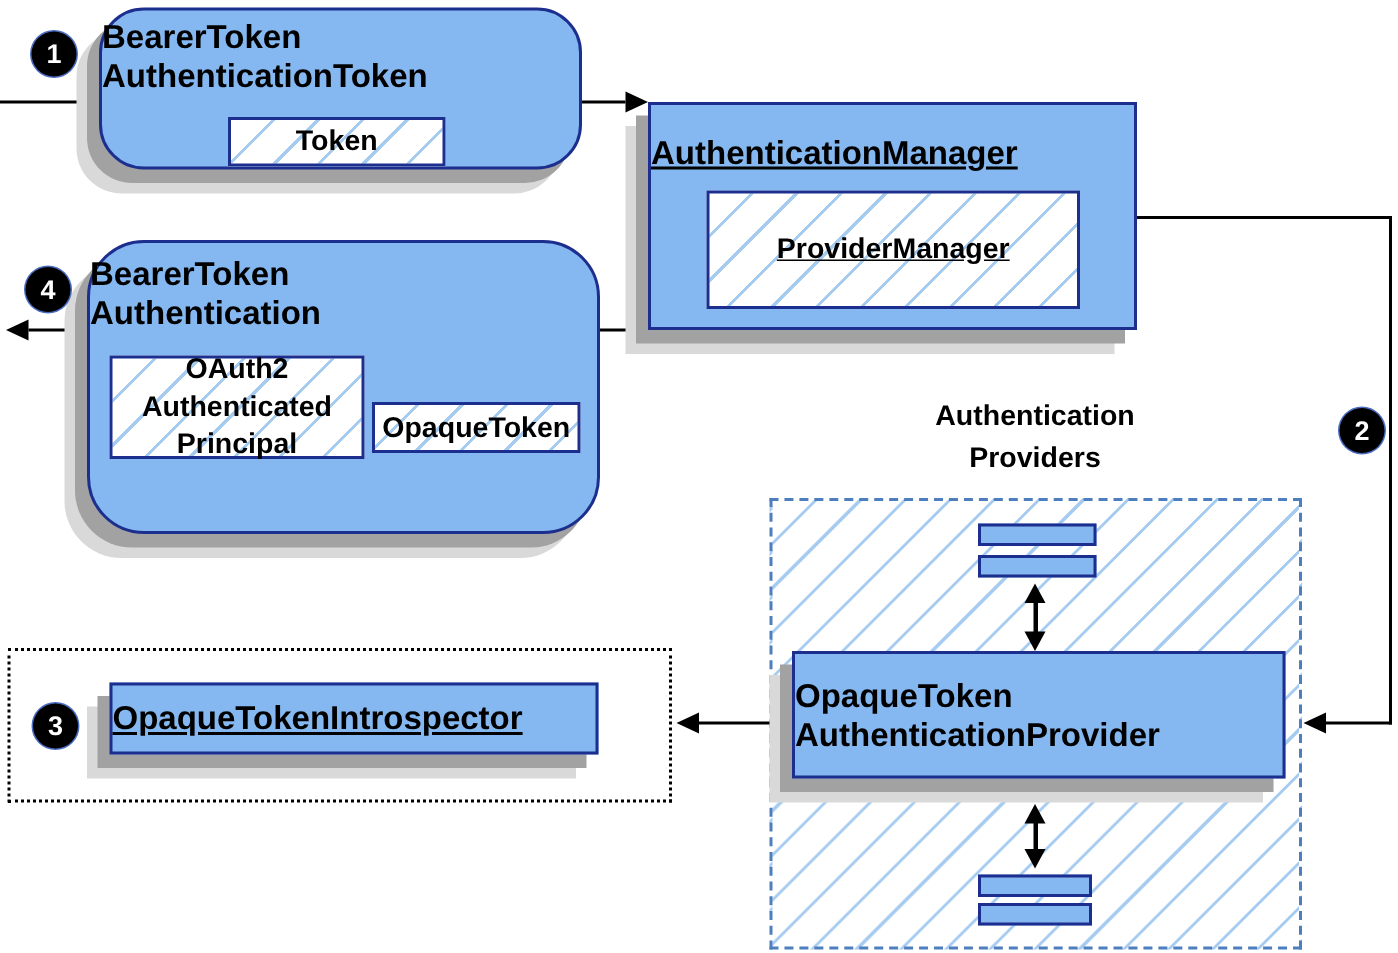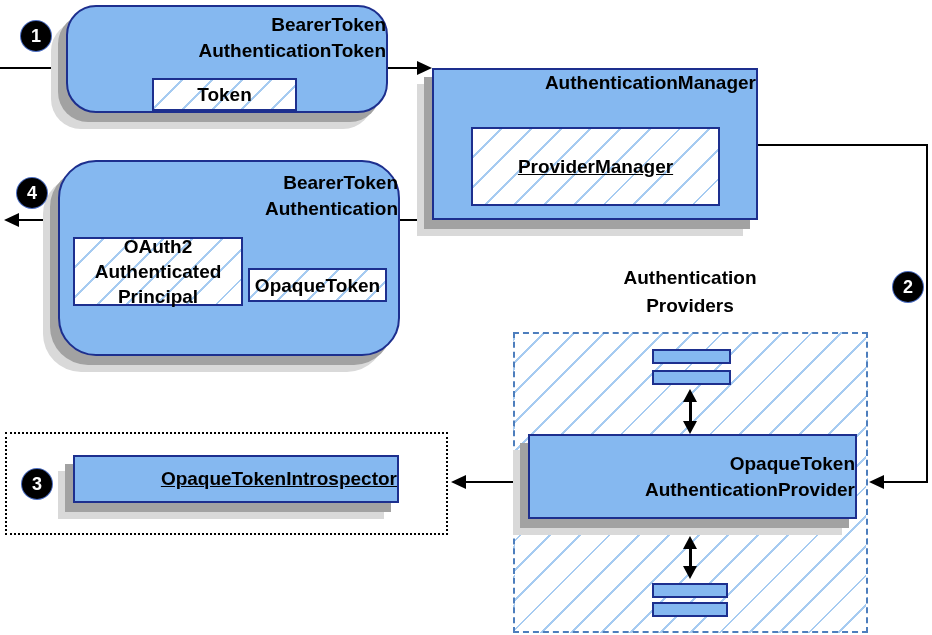--- a/index.html
+++ b/index.html
@@ -18,22 +18,22 @@
   .node{
     position:absolute;
     background:#85b8f0;
     border:2px solid #1d2f8e;
     box-shadow:-8px 9px 0 #a2a2a2, -15px 16px 0 #d9d9d9;
   }
   .rounded{border-radius:30px;}
   .rounded-lg{border-radius:38px;}
   .node-title{
     display:block;width:100%;
-    text-align:right;
-    font-size:19px;line-height:26px;
+    text-align:left;
+    font-size:22px;line-height:26px;
     white-space:pre-line;
   }
   .flex-center{display:flex;align-items:center;justify-content:center;}
 
   
   .inner{
     position:absolute;
     background-color:#ffffff;
     background-image:repeating-linear-gradient(135deg,
       transparent 0, transparent 19px, #a6cbf1 19px, #a6cbf1 21px);
@@ -138,21 +138,21 @@
   <div class="bar" style="left:652px;top:583px;width:76px;"></div>
   <div class="bar" style="left:652px;top:602px;width:76px;"></div>
 
   <div class="node rounded" style="left:66px;top:5px;width:322px;height:108px;">
     <span class="node-title" style="margin-top:5px;">BearerToken
 AuthenticationToken</span>
     <div class="inner" style="left:84px;top:71px;width:145px;height:33px;">Token</div>
   </div>
 
   <div class="node" style="left:432px;top:68px;width:326px;height:152px;">
-    <span class="node-title" style="">AuthenticationManager</span>
+    <span class="node-title" style="margin-top:19px;text-decoration:underline;">AuthenticationManager</span>
     <div class="inner" style="left:37px;top:57px;width:249px;height:79px;text-decoration:underline;">ProviderManager</div>
   </div>
 
   <div class="node rounded-lg" style="left:58px;top:160px;width:342px;height:196px;">
     <span class="node-title" style="margin-top:8px;">BearerToken
 Authentication</span>
     <div class="inner" style="left:13px;top:75px;width:170px;height:69px;">OAuth2
 Authenticated
 Principal</div>
     <div class="inner" style="left:188px;top:106px;width:139px;height:34px;">OpaqueToken</div>

